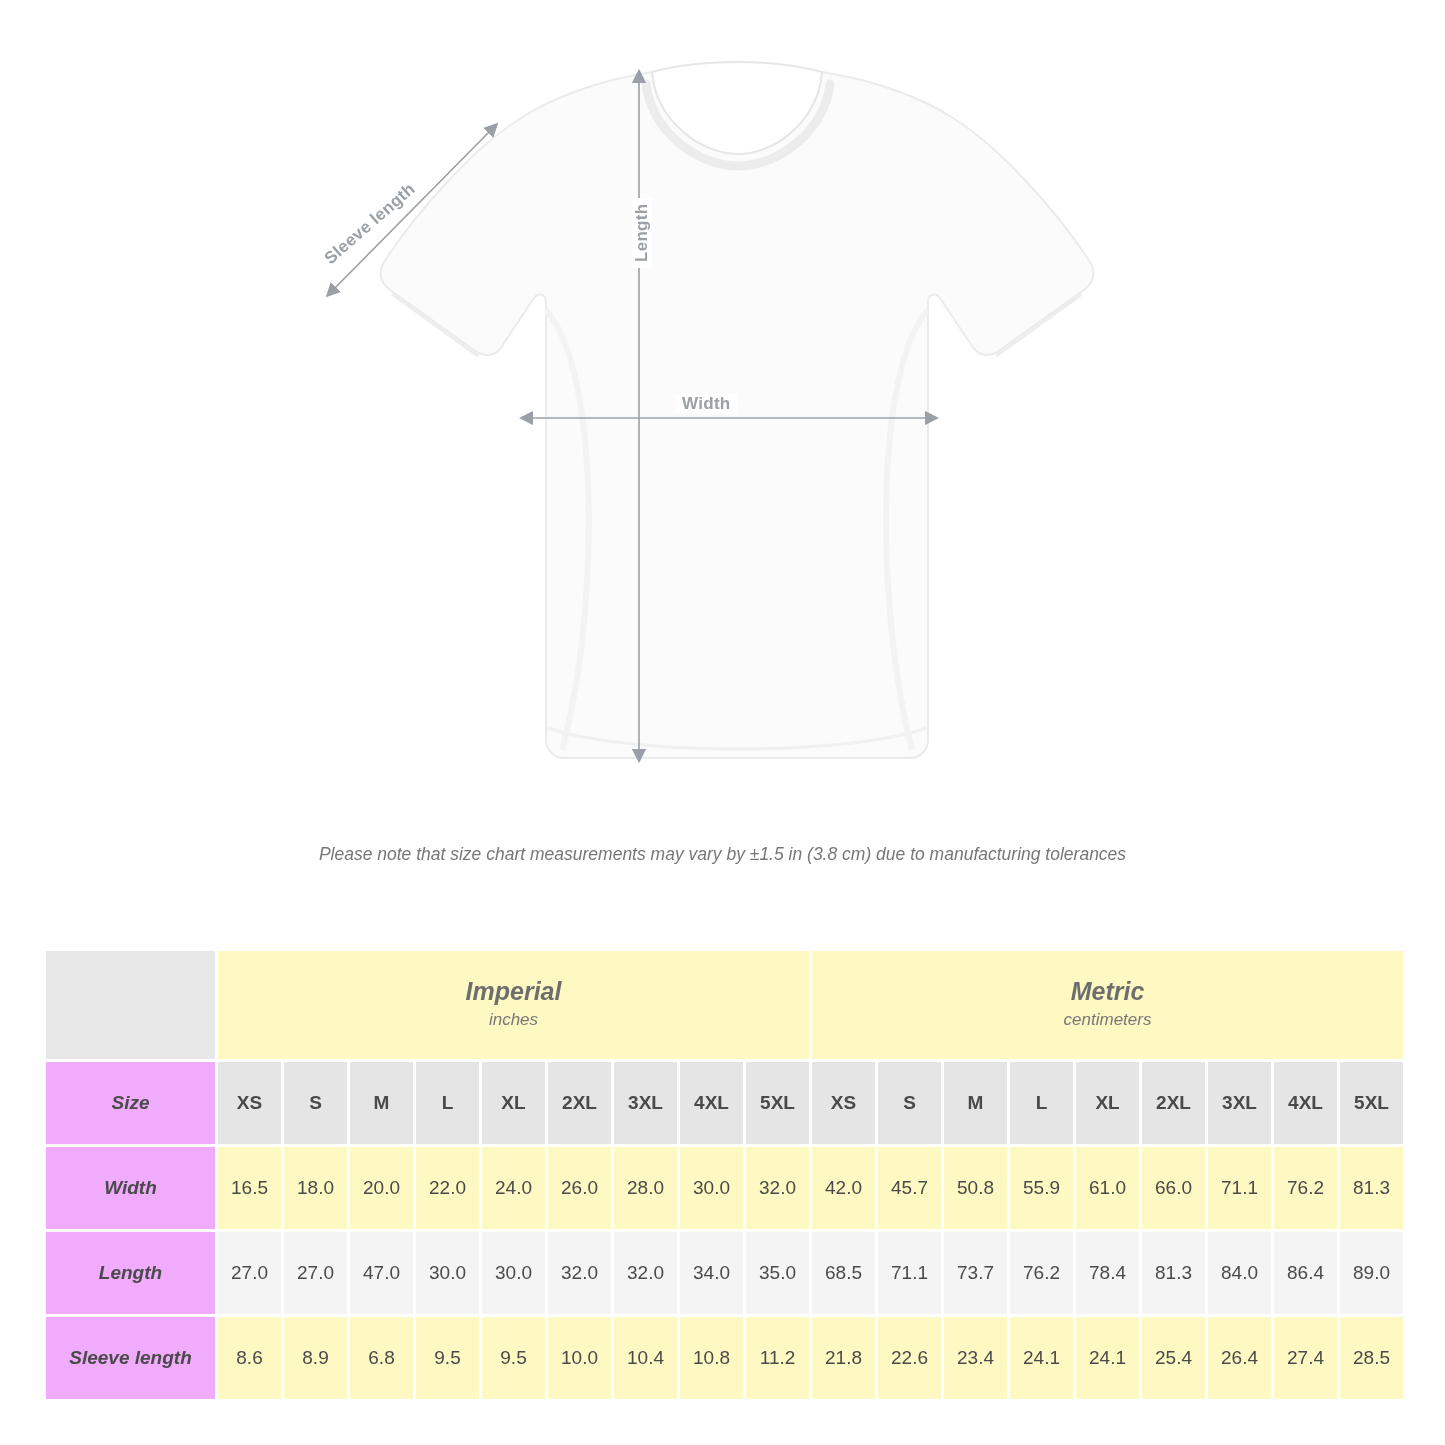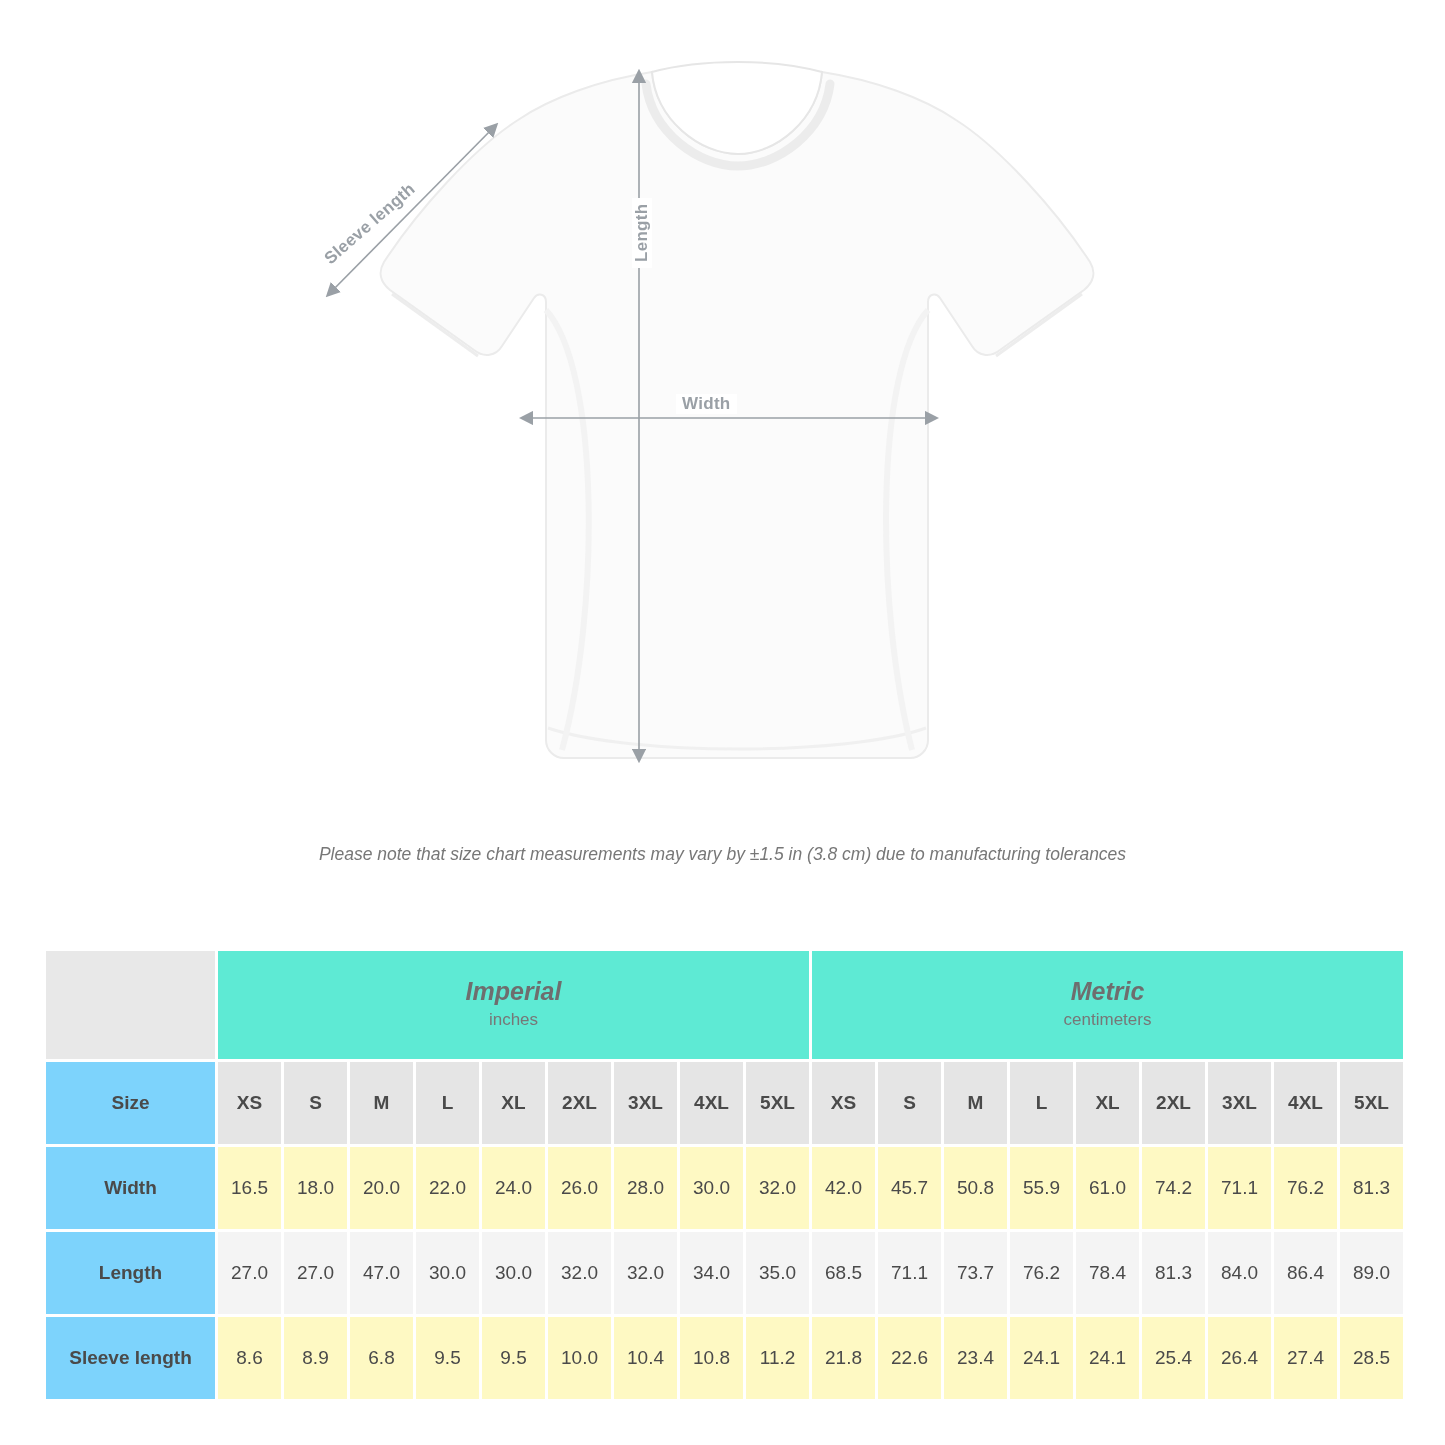--- a/index.html
+++ b/index.html
@@ -101,48 +101,50 @@
   }
   table.size-table td,
   table.size-table th {
     border: 3px solid #ffffff;
     text-align: center;
     vertical-align: middle;
     color: #4a4a4a;
     font-size: 19px;
   }
   .unit-head {
-    background: #5eead4;
+    background: #fef9c3;
     height: 108px;
     padding: 0;
   }
   .unit-head .u-name {
     font-size: 25px;
     font-weight: bold;
     font-style: italic;
     color: #6e6e6e;
     display: block;
     line-height: 1.15;
   }
   .unit-head .u-sub {
     font-size: 17px;
+    font-style: italic;
     color: #777777;
     display: block;
     line-height: 1.6;
   }
   .corner-cell {
     background: #e8e8e8;
   }
   .row-head {
-    background: #7dd3fc;
+    background: #f0abfc;
     font-weight: bold;
     font-size: 20px;
     color: #4a4a4a;
     height: 80px;
     width: 172px;
+    font-style: italic;
   }
   .size-head {
     background: #e5e5e5;
     font-weight: bold;
     font-size: 20px;
     color: #4a4a4a;
     height: 80px;
   }
   .cell-odd {
     background: #fef9c3;
@@ -273,21 +275,21 @@
           <td class="cell-odd">24.0</td>
           <td class="cell-odd">26.0</td>
           <td class="cell-odd">28.0</td>
           <td class="cell-odd">30.0</td>
           <td class="cell-odd">32.0</td>
           <td class="cell-odd">42.0</td>
           <td class="cell-odd">45.7</td>
           <td class="cell-odd">50.8</td>
           <td class="cell-odd">55.9</td>
           <td class="cell-odd">61.0</td>
-          <td class="cell-odd">74.2</td>
+          <td class="cell-odd">66.0</td>
           <td class="cell-odd">71.1</td>
           <td class="cell-odd">76.2</td>
           <td class="cell-odd">81.3</td>
         </tr>
 
         <tr>
           <td class="row-head">Length</td>
           <td class="cell-even">27.0</td>
           <td class="cell-even">27.0</td>
           <td class="cell-even">47.0</td>

